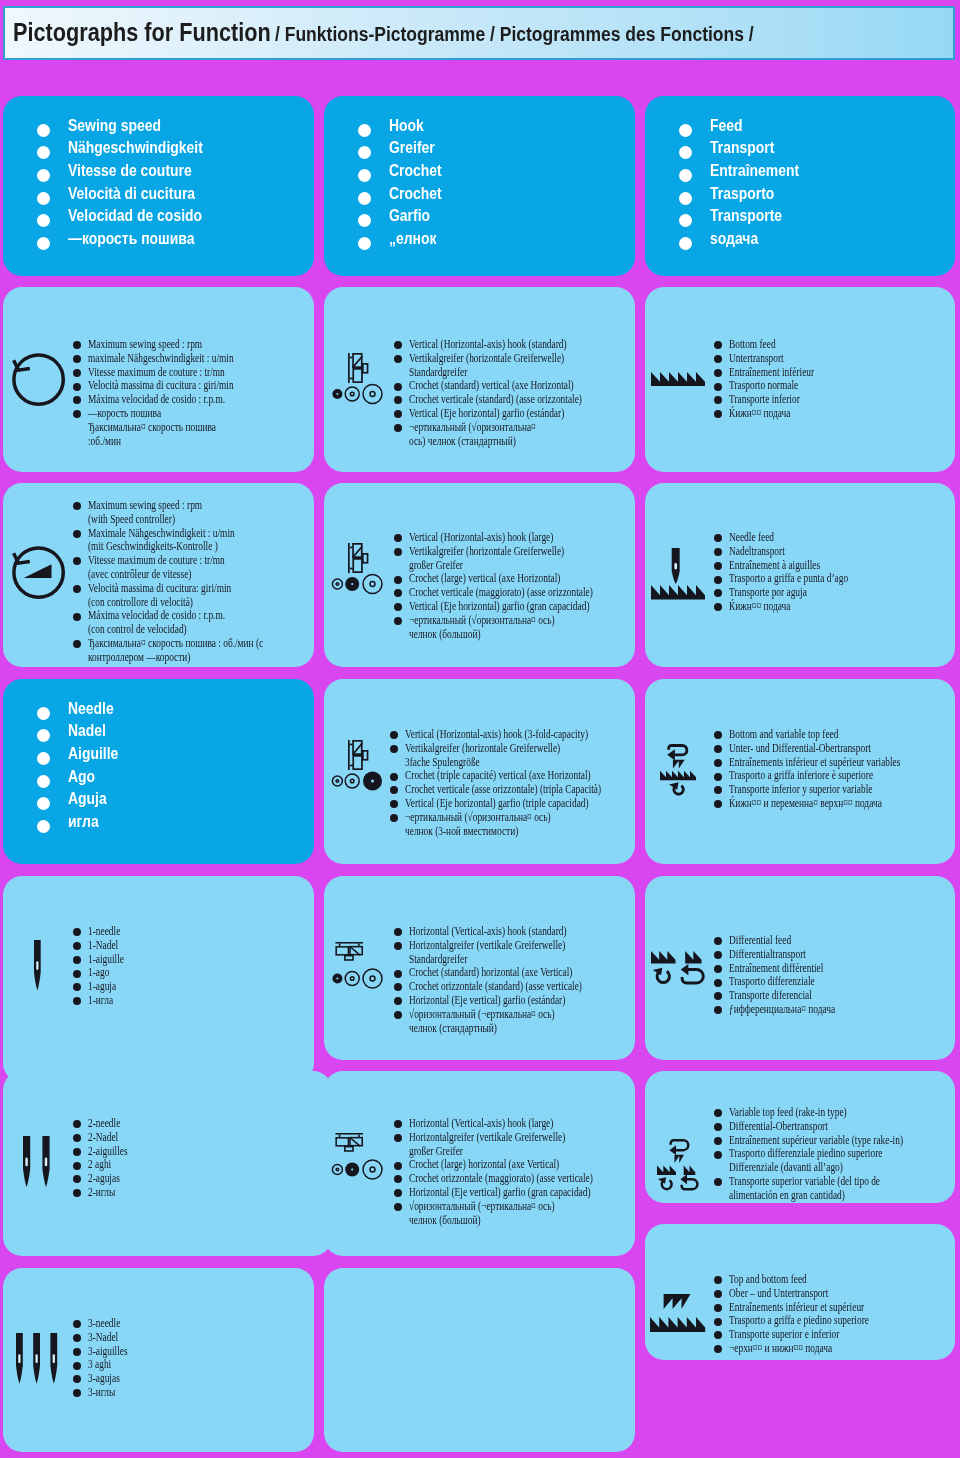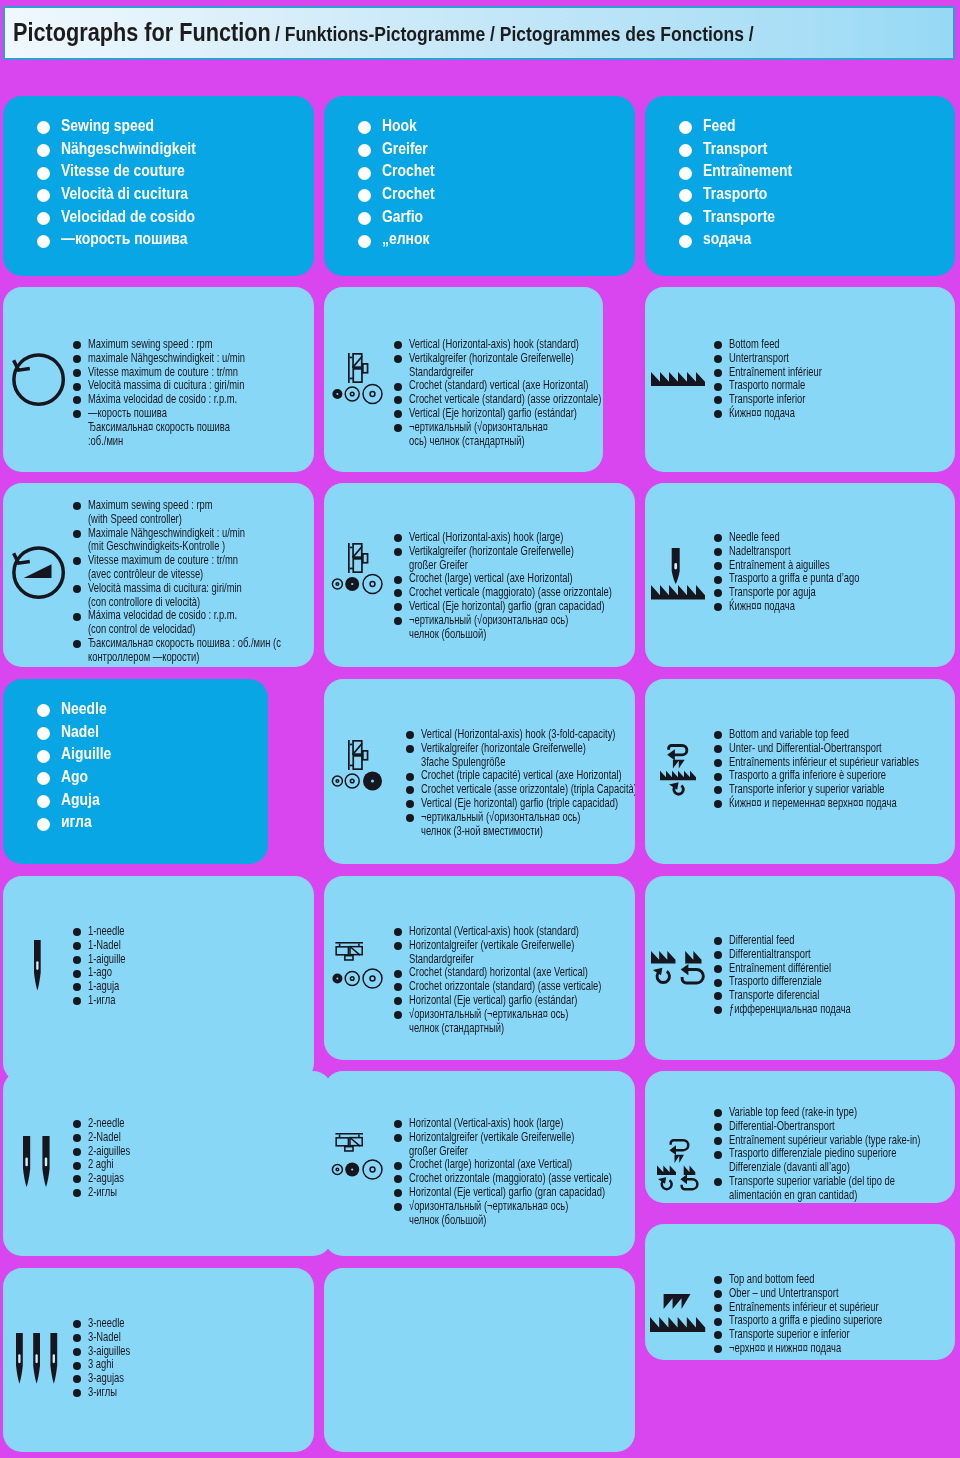--- a/index.html
+++ b/index.html
@@ -17,29 +17,29 @@
   .ht-sub{font-size:19.5px;font-weight:bold;color:#1c1c1c;display:inline-block;
           transform:scaleX(0.898);transform-origin:left center;}
 
   
   .cell{position:absolute;box-sizing:border-box;border-radius:19px;overflow:hidden;}
   .cell.dark{background:#08a6e4;}
   .cell.light{background:#89d7f7;}
 
   
   .dlist{position:absolute;}
-  .dlist .li{display:flex;align-items:center;height:22.7px;}
+  .dlist .li{display:flex;align-items:flex-end;height:22.7px;gap:7px;}
   .dlist .bullet{width:13px;height:13px;border-radius:50%;background:#fff;
                  margin-top:5px;flex:none;}
   .dlist .txt{margin-left:11px;font-size:16.5px;font-weight:bold;color:#ffffff;
               line-height:23px;white-space:nowrap;
               display:inline-block;transform:scaleX(0.845);transform-origin:left center;}
 
   
-  .llist{position:absolute;}
+  .llist{position:absolute;font-family:Liberation Serif, serif;}
   .llist .li{display:flex;align-items:flex-start;}
   .llist .bullet{width:8px;height:8px;border-radius:50%;background:#17171f;
                  margin-top:3.2px;flex:none;}
   .llist .txt{margin-left:7px;font-size:12.6px;color:#17171f;line-height:13.8px;
               white-space:pre;display:inline-block;
               transform:scaleX(0.745);transform-origin:left top;}
   .icon{position:absolute;}
 </style>
 </head>
 <body>
@@ -159,21 +159,21 @@
           <span class="txt">Máxima velocidad de cosido : r.p.m.</span>
         </div>
     <div class="li">
           <span class="bullet"></span>
           <span class="txt">—корость пошива
 Ђаксимальна¤ скорость пошива
 :об./мин</span>
         </div>
   </div>
 </div>
-<div class="cell light" style="left:324px;top:287px;width:279px;height:185px">
+<div class="cell light" style="left:324px;top:287px;width:311px;height:185px">
   <svg class="icon" style="left:7.0px;top:64.0px" width="56" height="55" viewBox="0 0 56 55">
         <rect x="17.00" y="2.00" width="1.70" height="30.00" fill="#16161e"></rect>
         <rect x="18.70" y="5.60" width="2.60" height="1.70" fill="#16161e"></rect>
         <rect x="18.70" y="26.60" width="3.40" height="1.70" fill="#16161e"></rect>
         <rect x="22.05" y="2.85" width="8.70" height="13.30" fill="none" stroke="#16161e" stroke-width="1.70"></rect>
         <path d="M 21.60 16.60 L 31.20 5.20" stroke="#16161e" stroke-width="1.70"></path>
         <rect x="31.85" y="12.85" width="4.70" height="8.90" fill="none" stroke="#16161e" stroke-width="1.70"></rect>
         <rect x="22.25" y="17.85" width="8.70" height="13.30" fill="none" stroke="#16161e" stroke-width="1.70"></rect>
         <circle cx="6.40" cy="43.00" r="5.00" fill="#16161e"></circle>
         <circle cx="6.40" cy="43.00" r="1.00" fill="#89d7f7"></circle>
@@ -352,21 +352,21 @@
     <div class="li">
           <span class="bullet"></span>
           <span class="txt">Transporte por aguja</span>
         </div>
     <div class="li">
           <span class="bullet"></span>
           <span class="txt">Ќижн¤¤ подача</span>
         </div>
   </div>
 </div>
-<div class="cell dark" style="left:3px;top:679px;width:265px;height:185px">
+<div class="cell dark" style="left:3px;top:679px;width:311px;height:185px">
   <div class="dlist" style="left:34px;top:18px">
     <div class="li">
           <span class="bullet"></span>
           <span class="txt">Needle</span>
         </div>
     <div class="li">
           <span class="bullet"></span>
           <span class="txt">Nadel</span>
         </div>
     <div class="li">
@@ -396,21 +396,21 @@
         <path d="M 21.60 16.60 L 31.20 5.20" stroke="#16161e" stroke-width="1.70"></path>
         <rect x="31.85" y="12.85" width="4.70" height="8.90" fill="none" stroke="#16161e" stroke-width="1.70"></rect>
         <rect x="22.25" y="17.85" width="8.70" height="13.30" fill="none" stroke="#16161e" stroke-width="1.70"></rect>
         <circle cx="6.40" cy="43.00" r="5.00" fill="none" stroke="#16161e" stroke-width="1.5"></circle>
         <circle cx="6.40" cy="43.00" r="1.30" fill="none" stroke="#16161e" stroke-width="1.5"></circle>
         <circle cx="21.20" cy="43.00" r="7.00" fill="none" stroke="#16161e" stroke-width="1.5"></circle>
         <circle cx="21.20" cy="43.00" r="1.82" fill="none" stroke="#16161e" stroke-width="1.5"></circle>
         <circle cx="41.50" cy="43.00" r="9.50" fill="#16161e"></circle>
         <circle cx="41.50" cy="43.00" r="1.52" fill="#89d7f7"></circle>
       </svg>
-  <div class="llist" style="left:82px;top:49px">
+  <div class="llist" style="left:66px;top:49px">
     <div class="li">
           <span class="bullet"></span>
           <span class="txt">Vertical (Horizontal-axis) hook (3-fold-capacity)</span>
         </div>
     <div class="li">
           <span class="bullet"></span>
           <span class="txt">Vertikalgreifer (horizontale Greiferwelle)
 3fache Spulengröße</span>
         </div>
     <div class="li">

